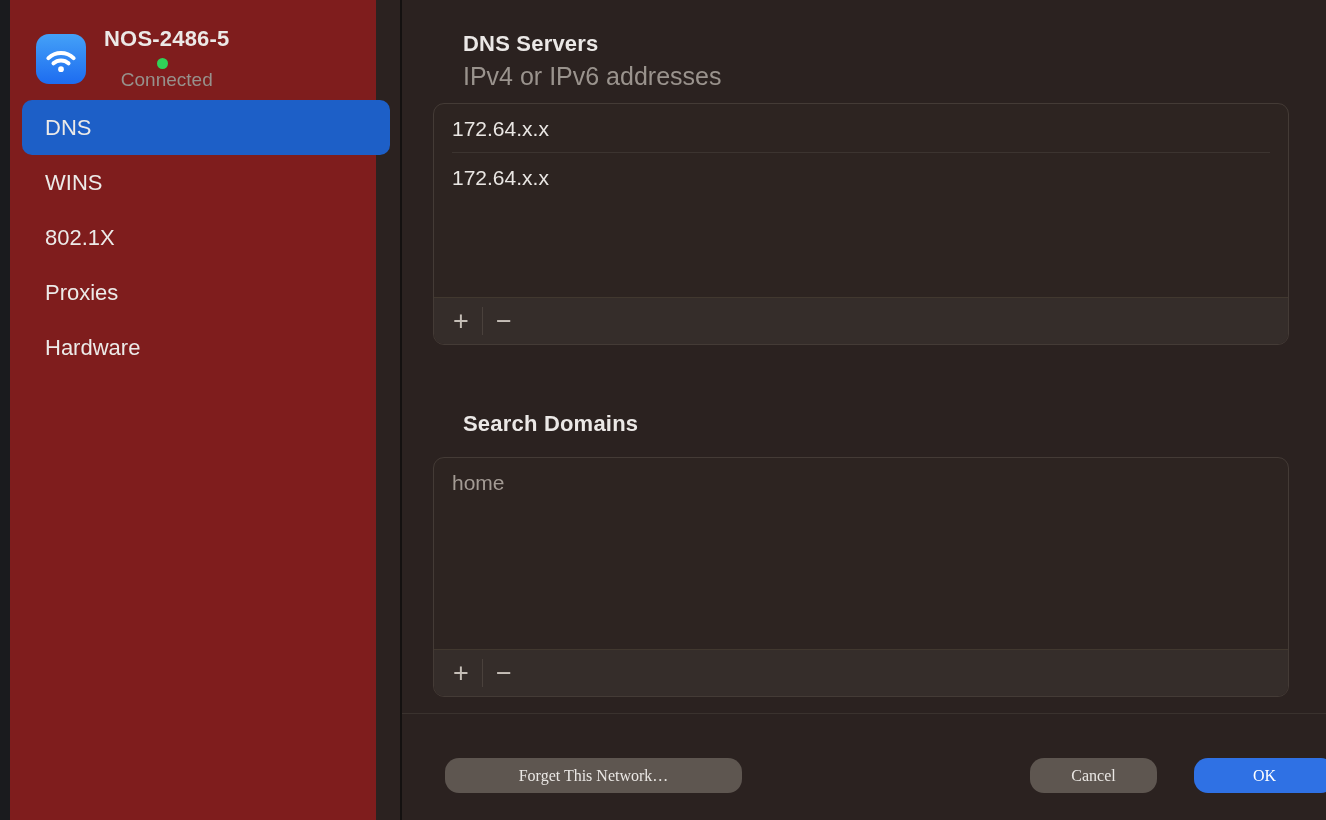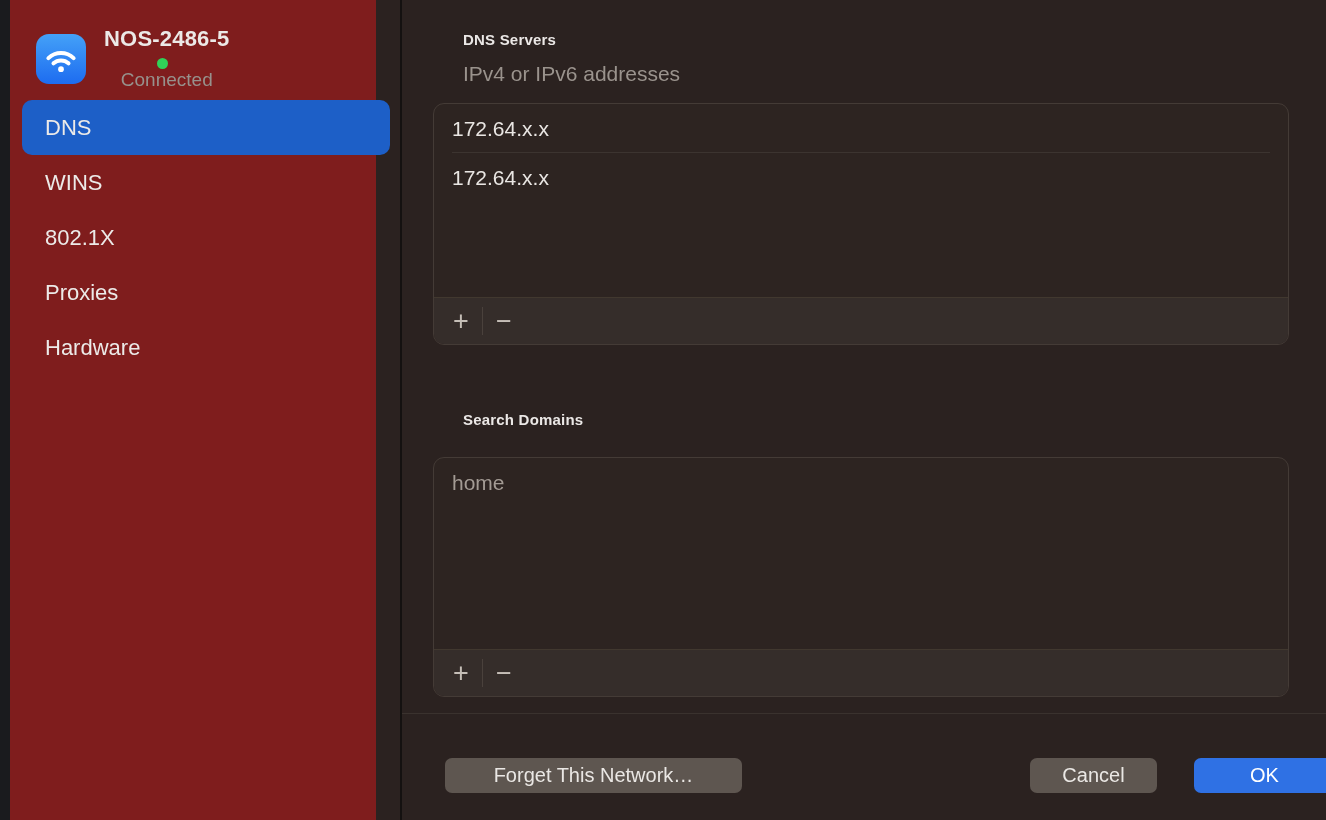--- a/index.html
+++ b/index.html
@@ -44,25 +44,25 @@
   .nav-item {
     height: 55px; display: flex; align-items: center;
     padding-left: 23px; border-radius: 10px;
     font-size: 22px; color: #eceae8; cursor: default;
   }
   .nav-item.selected { background: #1d5fc7; }
   
   .main { position: absolute; left: 402px; top: 0; width: 924px; height: 820px; }
   .section-title {
     position: absolute; left: 61px;
-    font-size: 15px; font-weight: 700; color: #ebe8e6; letter-spacing: .2px;
+    font-size: 22px; font-weight: 700; color: #ebe8e6; letter-spacing: .2px;
   }
   .section-subtitle {
     position: absolute; left: 61px;
-    font-size: 21px; color: #9a938d;
+    font-size: 25px; color: #9a938d;
   }
   .listbox {
     position: absolute; left: 31px; width: 856px;
     background: #2d2421;
     border: 1px solid #443b36;
     border-radius: 11px;
   }
   .listbox .rows { position: absolute; top: 0; left: 0; right: 0; }
   .list-row {
     position: relative; height: 49px; line-height: 49px;
@@ -84,23 +84,23 @@
     width: 42px; height: 100%; display: flex; align-items: center; justify-content: center;
     font-size: 27px; font-weight: 400; color: #c5beb7; cursor: default;
     background: transparent; border: none;
   }
   .pm-sep { width: 1px; height: 28px; background: #4a413c; }
   .bottom-divider {
     position: absolute; left: 0; right: 0; top: 713px; height: 1px; background: #3a322e;
   }
   .action-btn {
     position: absolute; top: 758px; height: 35px;
-    border: none; border-radius: 7px;
-    font-family: Liberation Sans, sans-serif;
-    font-size: 20px; color: #eae7e4;
+    border: none; border-radius: 14px;
+    font-family: Liberation Serif, serif;
+    font-size: 16px; color: #eae7e4;
     display: flex; align-items: center; justify-content: center;
     cursor: default;
   }
   .btn-gray { background: #5e5650; }
   .btn-blue { background: #2f71e4; color: #ffffff; }
   #forget-btn { left: 43px; width: 297px; }
   #cancel-btn { left: 628px; width: 127px; }
   #ok-btn { left: 792px; width: 141px; }
 </style>
 </head>

